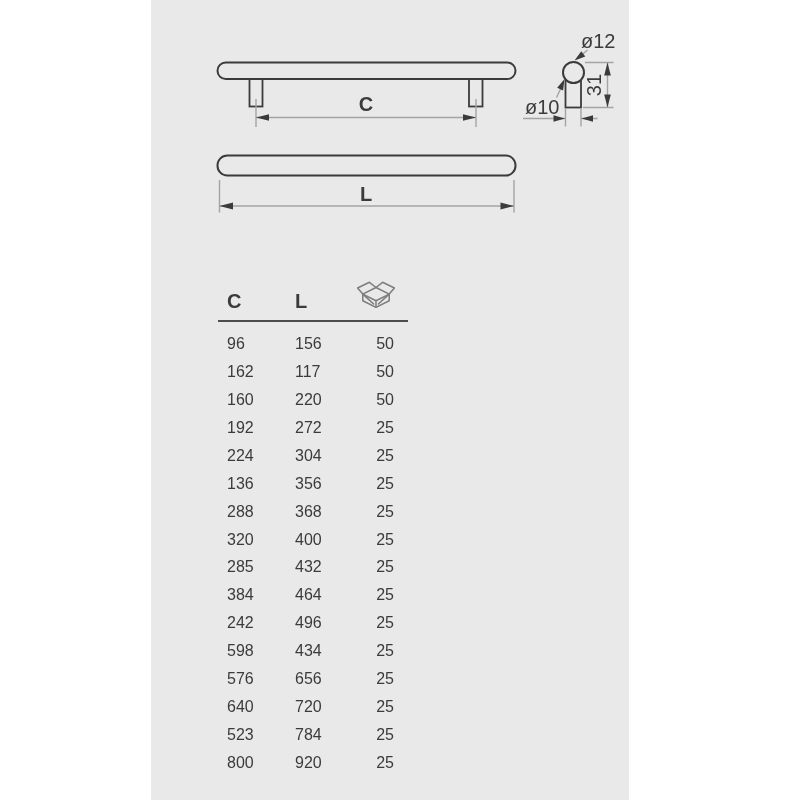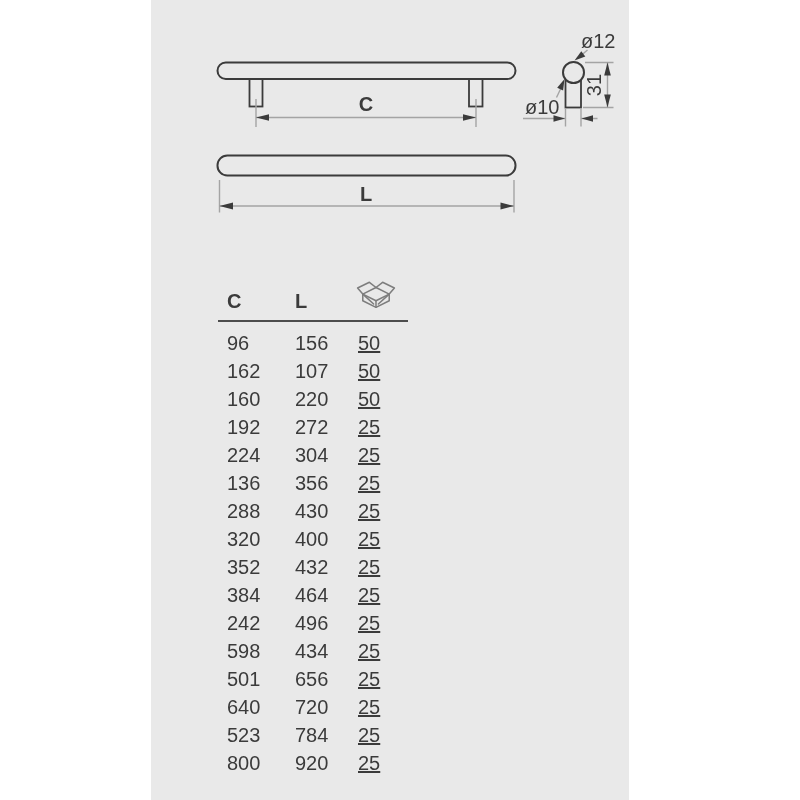--- a/index.html
+++ b/index.html
@@ -21,26 +21,26 @@
   .dim{stroke:var(--dimline);stroke-width:1.4;fill:none;}
   .arr{fill:var(--ink);stroke:none;}
   .dtext{fill:var(--ink);font-size:20px;font-family:"Liberation Sans",sans-serif;}
   .bold{font-weight:700;}
 
   
   .spec-table{position:absolute;left:218px;top:280px;width:200px;}
   .thead{display:flex;align-items:flex-end;height:33px;font-size:20px;font-weight:700;}
   .c1{width:68px;padding-left:9px;box-sizing:border-box;}
   .c2{width:72px;padding-left:9px;box-sizing:border-box;}
-  .c3{width:36px;text-align:left;text-decoration:underline;}
+  .c3{width:36px;text-align:right;}
   .box-svg{display:block;width:40px;height:34px;margin-left:-2px;}
   .box-svg path{stroke:var(--boxicon);stroke-width:1.6;fill:none;stroke-linejoin:round;stroke-linecap:round;}
   .rule{width:190px;height:2px;background:var(--rule);margin-top:7px;}
   .tbody{margin-top:8px;}
-  .trow{display:flex;align-items:center;height:27.95px;font-size:20px;}
+  .trow{display:flex;align-items:center;height:27.95px;font-size:16px;}
 </style>
 </head>
 <body>
 
 <div class="canvas">
   <div class="band"></div>
 
   <svg class="drawing" viewBox="0 0 800 245">
 
     <g>
@@ -97,21 +97,21 @@
     </div>
     <div class="rule"></div>
     <div class="tbody">
       <div class="trow">
           <span class="c1">96</span>
           <span class="c2">156</span>
           <span class="c3">50</span>
         </div>
       <div class="trow">
           <span class="c1">162</span>
-          <span class="c2">107</span>
+          <span class="c2">117</span>
           <span class="c3">50</span>
         </div>
       <div class="trow">
           <span class="c1">160</span>
           <span class="c2">220</span>
           <span class="c3">50</span>
         </div>
       <div class="trow">
           <span class="c1">192</span>
           <span class="c2">272</span>
@@ -122,50 +122,50 @@
           <span class="c2">304</span>
           <span class="c3">25</span>
         </div>
       <div class="trow">
           <span class="c1">136</span>
           <span class="c2">356</span>
           <span class="c3">25</span>
         </div>
       <div class="trow">
           <span class="c1">288</span>
-          <span class="c2">430</span>
+          <span class="c2">368</span>
           <span class="c3">25</span>
         </div>
       <div class="trow">
           <span class="c1">320</span>
           <span class="c2">400</span>
           <span class="c3">25</span>
         </div>
       <div class="trow">
-          <span class="c1">352</span>
+          <span class="c1">285</span>
           <span class="c2">432</span>
           <span class="c3">25</span>
         </div>
       <div class="trow">
           <span class="c1">384</span>
           <span class="c2">464</span>
           <span class="c3">25</span>
         </div>
       <div class="trow">
           <span class="c1">242</span>
           <span class="c2">496</span>
           <span class="c3">25</span>
         </div>
       <div class="trow">
           <span class="c1">598</span>
           <span class="c2">434</span>
           <span class="c3">25</span>
         </div>
       <div class="trow">
-          <span class="c1">501</span>
+          <span class="c1">576</span>
           <span class="c2">656</span>
           <span class="c3">25</span>
         </div>
       <div class="trow">
           <span class="c1">640</span>
           <span class="c2">720</span>
           <span class="c3">25</span>
         </div>
       <div class="trow">
           <span class="c1">523</span>

